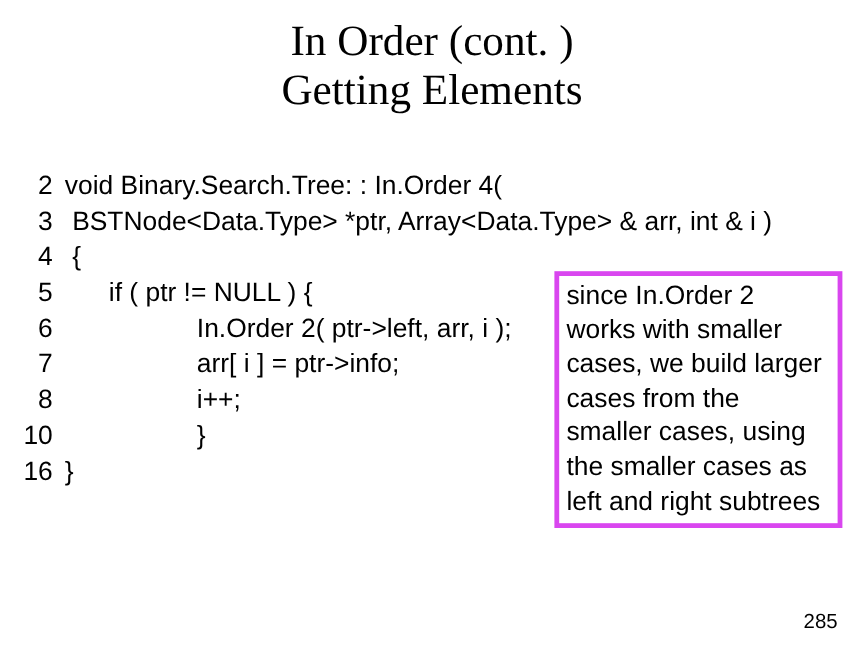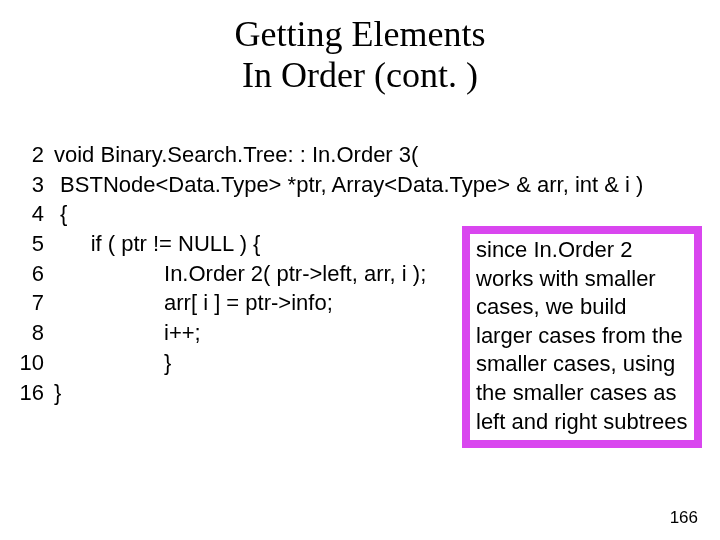--- a/index.html
+++ b/index.html
@@ -40,21 +40,21 @@
     display: inline-block;
     width: 30px;
     text-align: right;
     margin-right: 10px;
   }
   .note-box {
     position: absolute;
     top: 226px;
     left: 462px;
     width: 240px;
-    border: 8px solid #d946ef;
+    border: 4px solid #d946ef;
     background: #fff;
     font-family: Arial, Helvetica, sans-serif;
     font-size: 22px;
     line-height: 1.3;
     padding: 2px 6px 4px 6px;
     box-sizing: border-box;
   }
   .page-num {
     position: absolute;
     bottom: 12px;
@@ -62,35 +62,35 @@
     font-family: Arial, Helvetica, sans-serif;
     font-size: 17px;
   }
 </style>
 </head>
 <body>
 
 <div class="slide">
 
   <div class="title">
+    <div>In Order (cont. )</div>
     <div>Getting Elements</div>
-    <div>In Order (cont. )</div>
   </div>
 
   <div class="code-area">
-    <div class="code-line"><span class="ln">2</span><span>void Binary.Search.Tree: : In.Order 3(</span></div>
+    <div class="code-line"><span class="ln">2</span><span>void Binary.Search.Tree: : In.Order 4(</span></div>
     <div class="code-line"><span class="ln">3</span><span> BSTNode&lt;Data.Type&gt; *ptr, Array&lt;Data.Type&gt; &amp; arr, int &amp; i )</span></div>
     <div class="code-line"><span class="ln">4</span><span> {</span></div>
     <div class="code-line"><span class="ln">5</span><span>      if ( ptr != NULL ) {</span></div>
     <div class="code-line"><span class="ln">6</span><span>                  In.Order 2( ptr-&gt;left, arr, i );</span></div>
     <div class="code-line"><span class="ln">7</span><span>                  arr[ i ] = ptr-&gt;info;</span></div>
     <div class="code-line"><span class="ln">8</span><span>                  i++;</span></div>
     <div class="code-line"><span class="ln">10</span><span>                  }</span></div>
     <div class="code-line"><span class="ln">16</span><span>}</span></div>
   </div>
 
   <div class="note-box">
     <span>since In.Order 2 works with smaller cases, we build larger cases from the smaller cases, using the smaller cases as left and right subtrees</span>
   </div>
 
-  <div class="page-num">166</div>
+  <div class="page-num">285</div>
 
 </div>
 
 </body></html>

